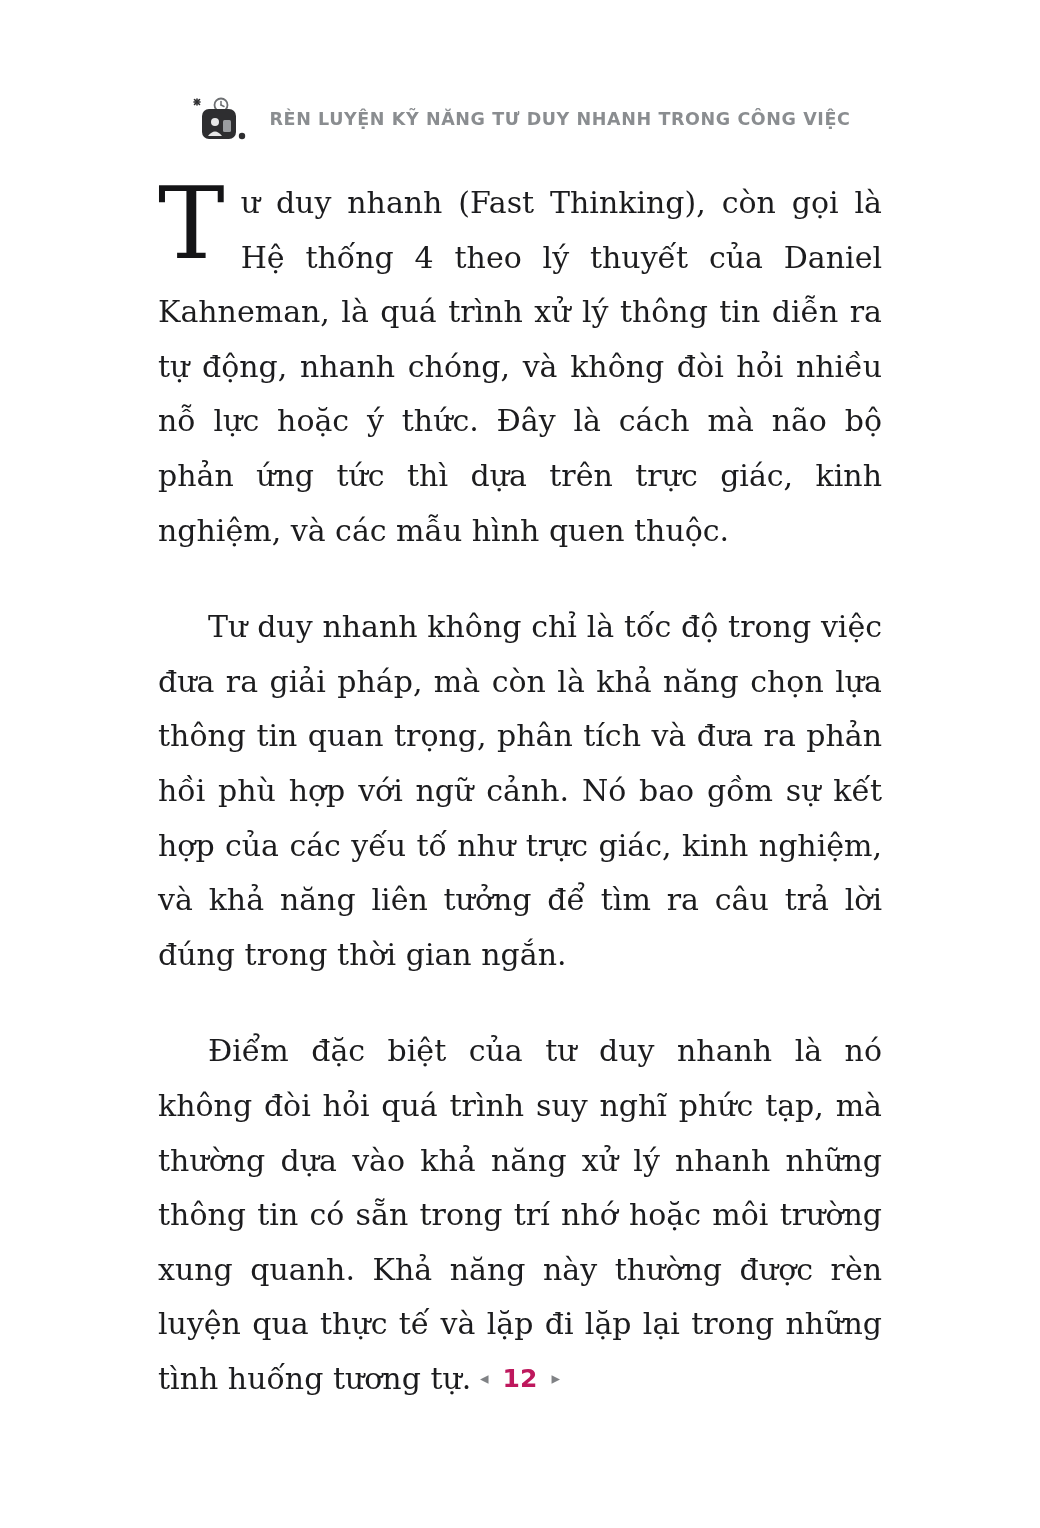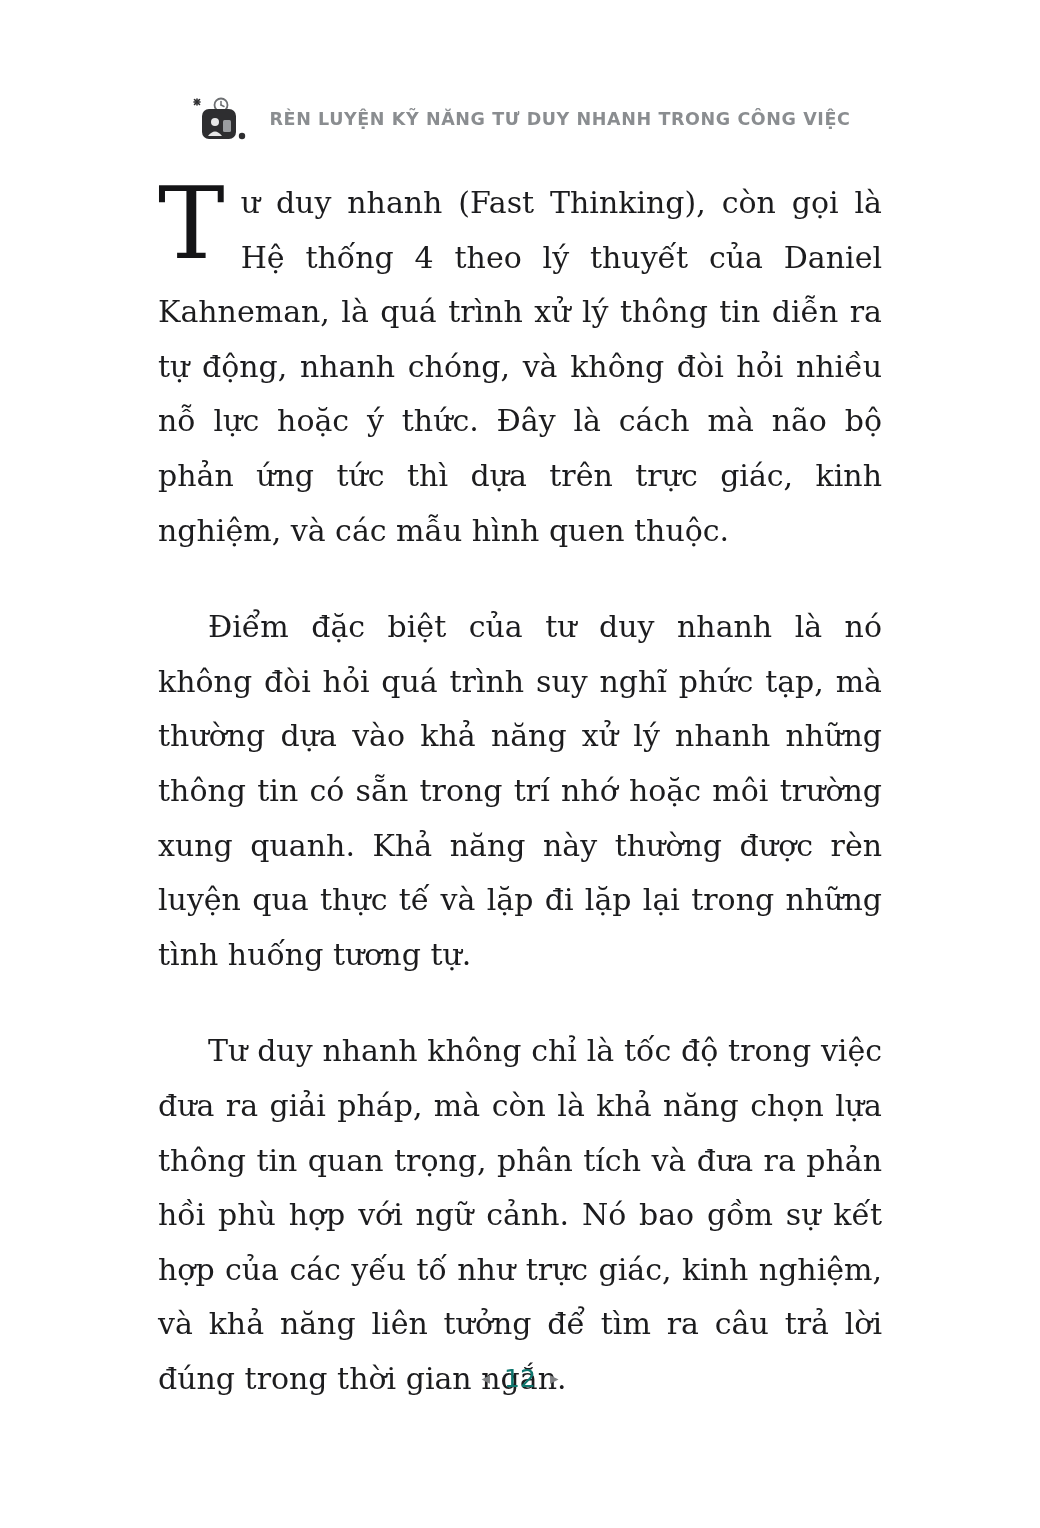--- a/index.html
+++ b/index.html
@@ -55,22 +55,22 @@
     top: 1364px;
     width: 1040px;
     display: flex;
     align-items: center;
     justify-content: center;
     gap: 14px;
     font-family: "DejaVu Sans", "Liberation Sans", sans-serif;
   }
   .page-number {
     font-size: 25px;
-    font-weight: normal;
-    color: #0f766e;
+    font-weight: bold;
+    color: #be185d;
   }
   .nav-arrow {
     font-size: 17px;
     color: #808285;
     line-height: 1;
   }
 </style>
 </head>
 <body>
 
@@ -98,22 +98,22 @@
         <rect x="33" y="24" width="8" height="12" rx="1.5" fill="#9a9da0"></rect>
 
         <circle cx="52" cy="40" r="3.2" fill="#2e2e30"></circle>
       </svg>
     </span>
     <span class="header-title">RÈN LUYỆN KỸ NĂNG TƯ DUY NHANH TRONG CÔNG VIỆC</span>
   </div>
 
   <div class="body-text">
     <p><span class="dropcap">T</span><span>ư duy nhanh (Fast Thinking), còn gọi là Hệ thống 4 theo lý thuyết của Daniel Kahneman, là quá trình xử lý thông tin diễn ra tự động, nhanh chóng, và không đòi hỏi nhiều nỗ lực hoặc ý thức. Đây là cách mà não bộ phản ứng tức thì dựa trên trực giác, kinh nghiệm, và các mẫu hình quen thuộc.</span></p>
+    <p class="indent">Tư duy nhanh không chỉ là tốc độ trong việc đưa ra giải pháp, mà còn là khả năng chọn lựa thông tin quan trọng, phân tích và đưa ra phản hồi phù hợp với ngữ cảnh. Nó bao gồm sự kết hợp của các yếu tố như trực giác, kinh nghiệm, và khả năng liên tưởng để tìm ra câu trả lời đúng trong thời gian ngắn.</p>
     <p class="indent">Điểm đặc biệt của tư duy nhanh là nó không đòi hỏi quá trình suy nghĩ phức tạp, mà thường dựa vào khả năng xử lý nhanh những thông tin có sẵn trong trí nhớ hoặc môi trường xung quanh. Khả năng này thường được rèn luyện qua thực tế và lặp đi lặp lại trong những tình huống tương tự.</p>
-    <p class="indent">Tư duy nhanh không chỉ là tốc độ trong việc đưa ra giải pháp, mà còn là khả năng chọn lựa thông tin quan trọng, phân tích và đưa ra phản hồi phù hợp với ngữ cảnh. Nó bao gồm sự kết hợp của các yếu tố như trực giác, kinh nghiệm, và khả năng liên tưởng để tìm ra câu trả lời đúng trong thời gian ngắn.</p>
   </div>
 
   <div class="footer">
     <span class="nav-arrow">◂</span>
     <span class="page-number">12</span>
     <span class="nav-arrow">▸</span>
   </div>
 
 </div>
 

